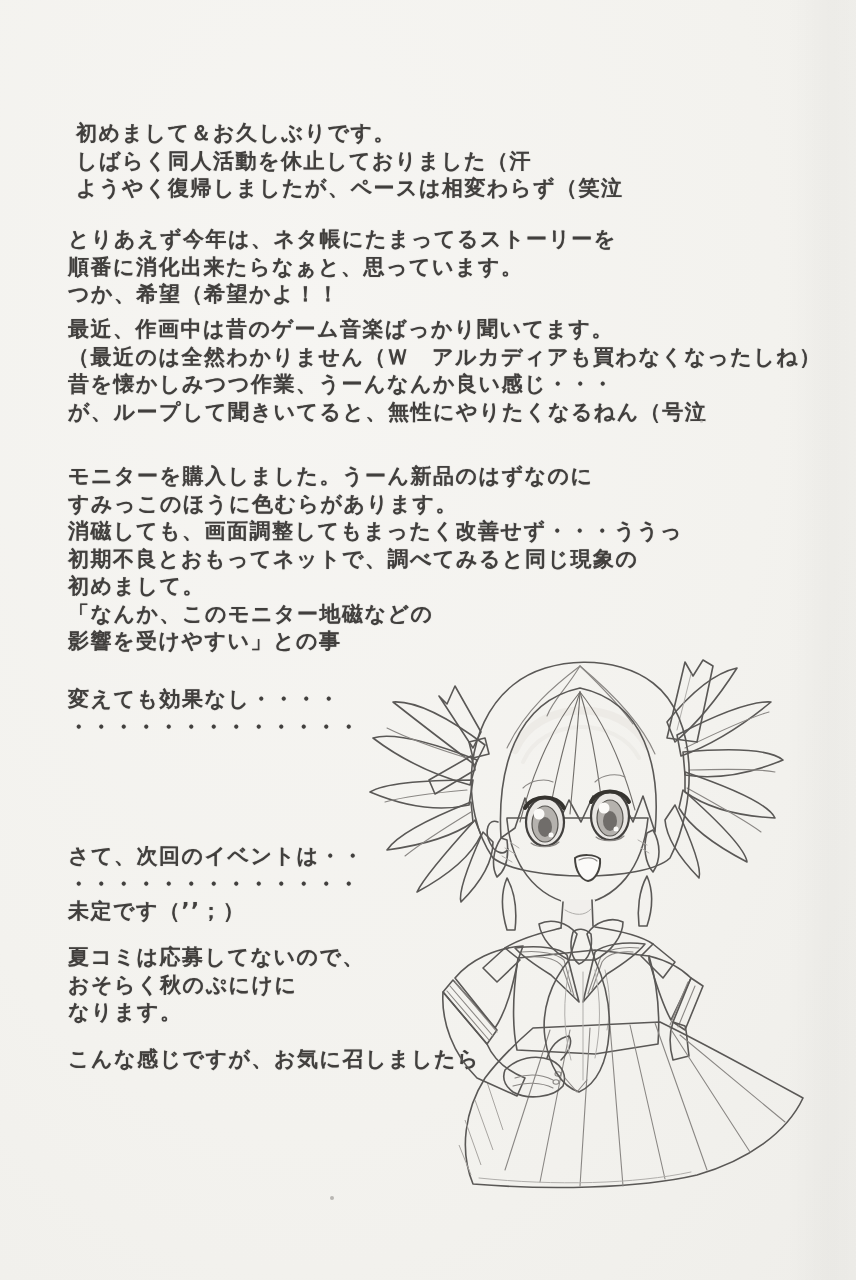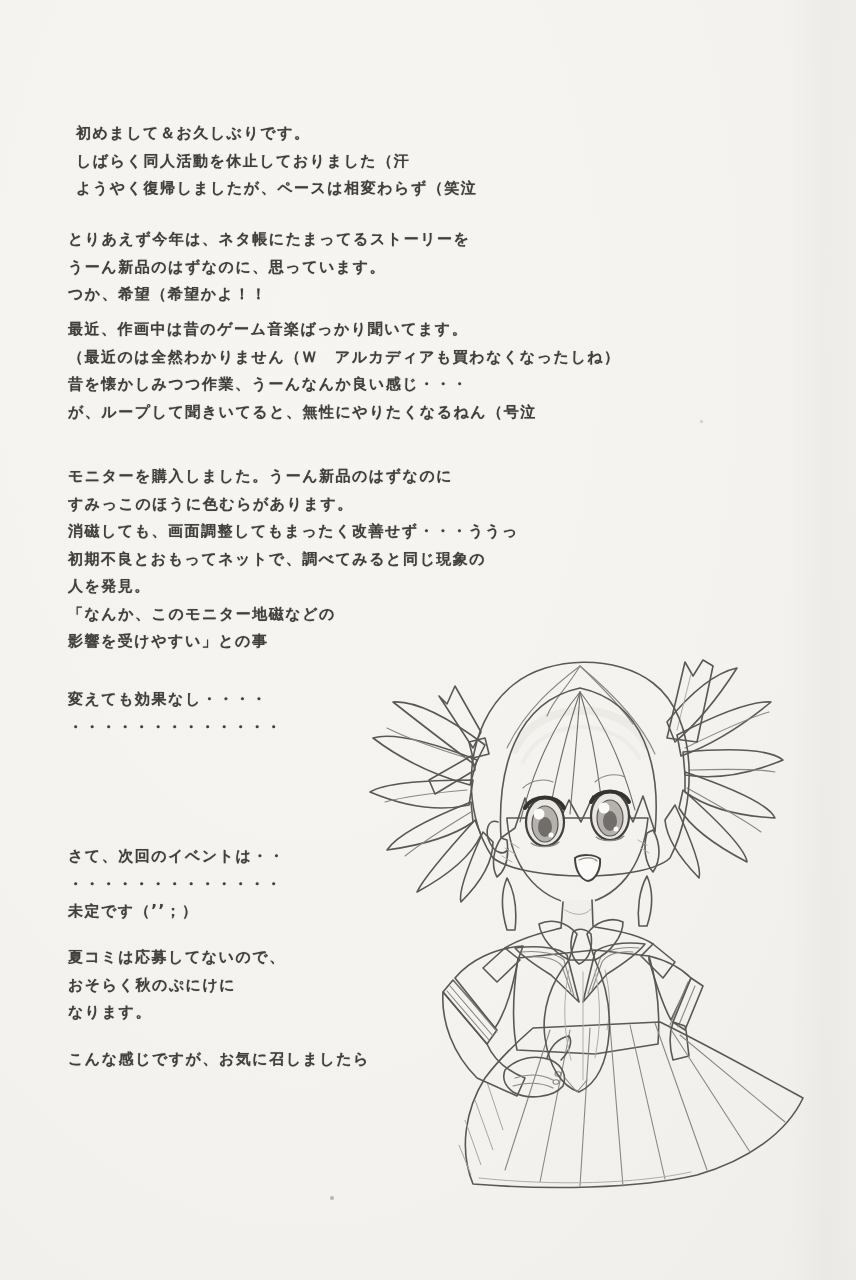--- a/index.html
+++ b/index.html
@@ -12,21 +12,21 @@
     overflow:hidden;
     font-family:"DejaVu Sans","Liberation Sans",sans-serif;
   }
   .scan-band{
     position:absolute;top:0;bottom:0;width:70px;right:0;
     background:linear-gradient(to right, rgba(0,0,0,0) 0%, rgba(0,0,0,0.025) 60%, rgba(0,0,0,0.01) 100%);
   }
   .para{position:absolute;left:68px;}
   .para.first{left:76px;}
   .tline{
-    font-size:15px;
+    font-size:21px;
     line-height:27.5px;
     font-weight:700;
     letter-spacing:1.5px;
     color:#413f3d;
     text-shadow:0 0 1px rgba(65,63,61,0.45);
     white-space:pre;
   }
   .speck{position:absolute;background:#b9b6b2;border-radius:50%;}
   svg .ink{stroke:#5a5856;stroke-width:1.6;fill:none;stroke-linecap:round;stroke-linejoin:round;}
   svg .soft{stroke:#8a8784;stroke-width:1.1;fill:none;stroke-linecap:round;}
@@ -40,37 +40,37 @@
   <div class="scan-band"></div>
 
   <div class="para first" style="top:120px">
     <div class="tline">初めまして＆お久しぶりです。</div>
     <div class="tline">しばらく同人活動を休止しておりました（汗</div>
     <div class="tline">ようやく復帰しましたが、ペースは相変わらず（笑泣</div>
   </div>
 
   <div class="para" style="top:226px">
     <div class="tline">とりあえず今年は、ネタ帳にたまってるストーリーを</div>
-    <div class="tline">うーん新品のはずなのに、思っています。</div>
+    <div class="tline">順番に消化出来たらなぁと、思っています。</div>
     <div class="tline">つか、希望（希望かよ！！</div>
   </div>
 
   <div class="para" style="top:316px">
     <div class="tline">最近、作画中は昔のゲーム音楽ばっかり聞いてます。</div>
     <div class="tline">（最近のは全然わかりません（Ｗ　アルカディアも買わなくなったしね）</div>
     <div class="tline">昔を懐かしみつつ作業、うーんなんか良い感じ・・・</div>
     <div class="tline">が、ループして聞きいてると、無性にやりたくなるねん（号泣</div>
   </div>
 
   <div class="para" style="top:463px">
     <div class="tline">モニターを購入しました。うーん新品のはずなのに</div>
     <div class="tline">すみっこのほうに色むらがあります。</div>
     <div class="tline">消磁しても、画面調整してもまったく改善せず・・・ううっ</div>
     <div class="tline">初期不良とおもってネットで、調べてみると同じ現象の</div>
-    <div class="tline">人を発見。</div>
+    <div class="tline">初めまして。</div>
     <div class="tline">「なんか、このモニター地磁などの</div>
     <div class="tline">影響を受けやすい」との事</div>
   </div>
 
   <div class="para" style="top:686px">
     <div class="tline">変えても効果なし・・・・</div>
     <div class="tline">・・・・・・・・・・・・・</div>
   </div>
 
   <div class="para" style="top:843px">

